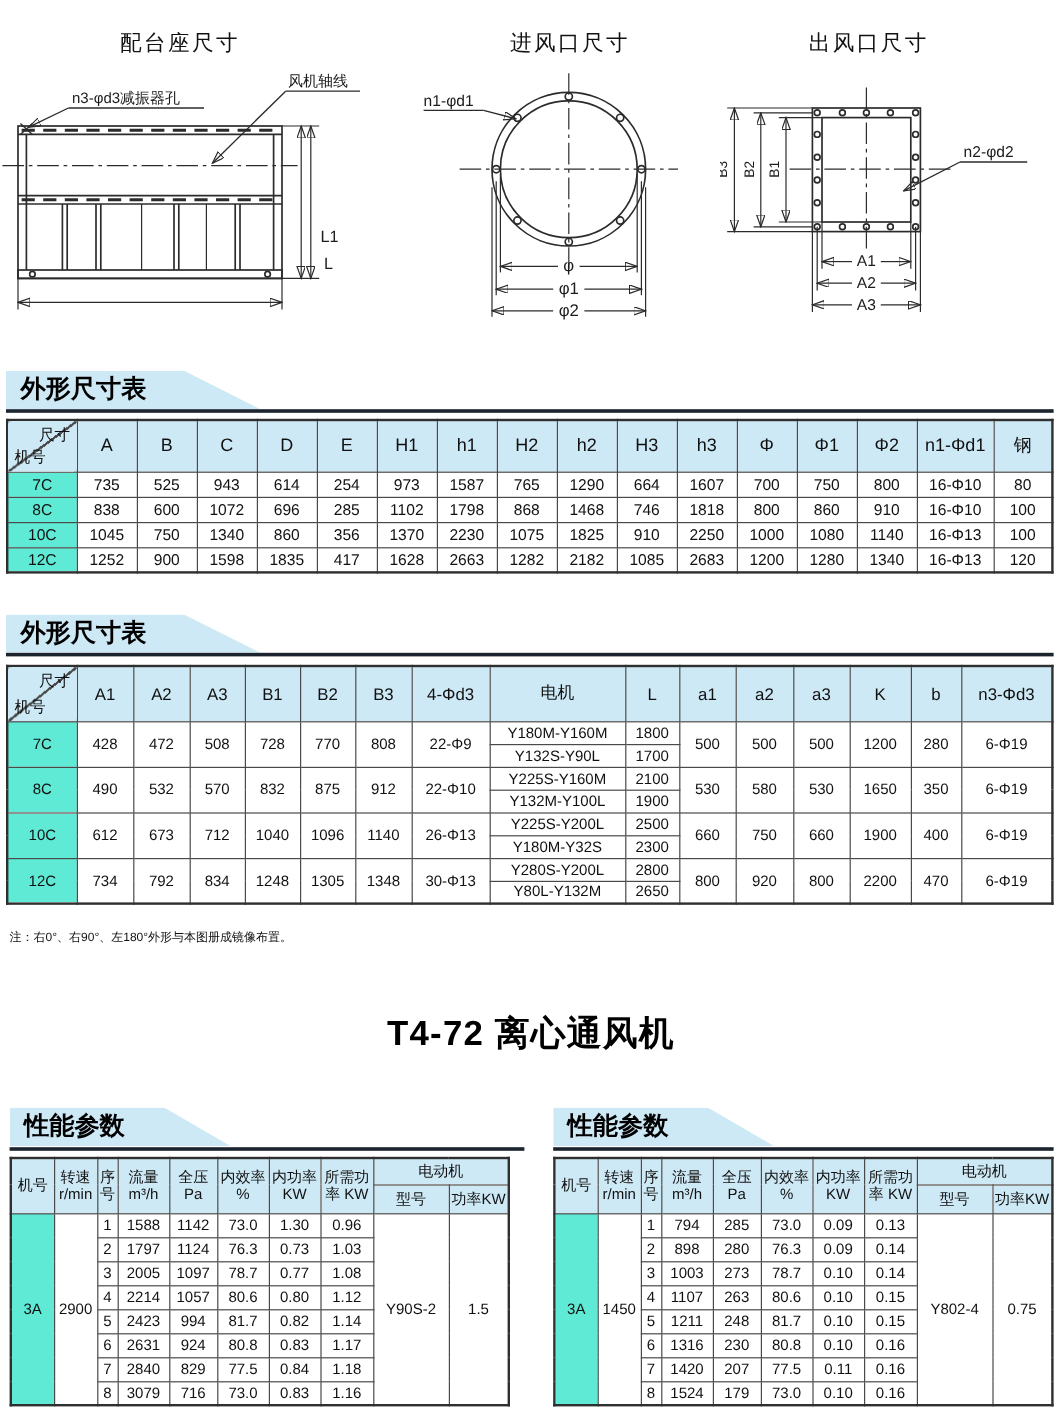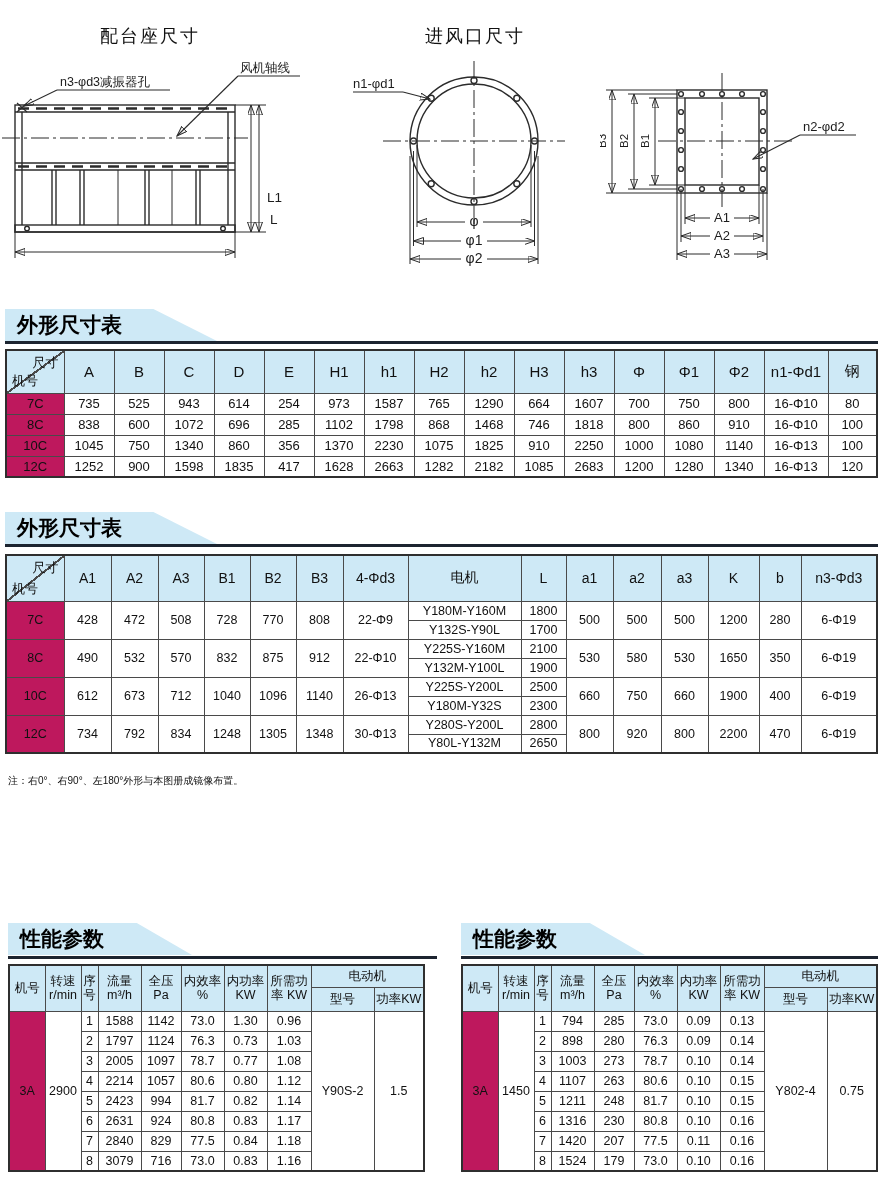--- a/index.html
+++ b/index.html
@@ -21,21 +21,21 @@
     clip-path:polygon(0 0,70% 0,100% 100%,0 100%);
   }
   .underline{position:absolute;height:3px;background:#1c2430;}
   
   .tbl-wrap{position:absolute;}
   table{border-collapse:collapse;table-layout:fixed;width:100%;}
   td,th{border:1.4px solid #4a4a4a;text-align:center;vertical-align:middle;
         padding:0;font-weight:normal;white-space:nowrap;overflow:hidden;font-size:13px;color:#111;}
   table{border:2px solid #2f2f2f;}
   thead td,thead th{background:#cee9f6;}
-  td.blue{background:#be185d;}
+  td.blue{background:#5eead4;}
   #dim-table-1 thead tr{height:43px;}
   #dim-table-1 thead th{font-size:15px;}
   #dim-table-1 tbody tr{height:21px;}
   #dim-table-2 thead tr{height:46px;}
   #dim-table-2 thead th{font-size:14px;}
   #dim-table-2 tbody tr{height:19px;}
   #dim-table-2 tbody td{font-size:12.5px;}
   .perf-table thead tr.r1{height:22px;}
   .perf-table thead tr.r2{height:24px;}
   .perf-table tbody tr{height:20px;}
@@ -52,20 +52,21 @@
   .note{position:absolute;font-size:10px;color:#111;}
   .main-title{position:absolute;width:100%;text-align:center;font-size:29px;font-weight:bold;letter-spacing:1px;color:#000;}
 </style>
 </head>
 <body>
 
 <div class="page">
 
   <div class="drawing-title" style="left:40px;top:24px;width:220px;">配台座尺寸</div>
   <div class="drawing-title" style="left:365px;top:24px;width:220px;">进风口尺寸</div>
+  <div class="drawing-title" style="left:614px;top:24px;width:220px;">出风口尺寸</div>
 
   <div class="fig" style="left:0;top:55px;width:345px;height:240px;">
     <svg viewBox="0 0 345 240" width="345" height="240">
       <defs>
         <marker id="ar1" markerWidth="11" markerHeight="8" refX="10" refY="3.5" orient="auto-start-reverse" markerUnits="userSpaceOnUse">
           <path d="M0,0 L10,3.5 L0,7 Z" fill="#2b2b2b" stroke="none"></path>
         </marker>
       </defs>
       <g stroke-width="1.4">
         <rect x="15" y="50" width="220" height="127"></rect>
@@ -499,20 +500,21 @@
           <tr>
             <td>Y80L-Y132M</td>
             <td>2650</td>
           </tr>
         </tbody>
       </table>
   </div>
 
   <div class="note" style="left:8px;top:774px;">注：右0°、右90°、左180°外形与本图册成镜像布置。</div>
 
+  <div class="main-title" style="top:842px;">T4-72 离心通风机</div>
 
   <div class="banner" style="left:8px;top:923px;width:172px;">
     <span>性能参数</span>
   </div>
   <div class="underline" style="left:8px;top:956px;width:429px;"></div>
   <div class="tbl-wrap" style="left:8px;top:964px;width:415px;">
     <table class="perf-table" id="perf-table-0">
         <colgroup>
           <col style="width: 36px;">
           <col style="width: 36px;">

